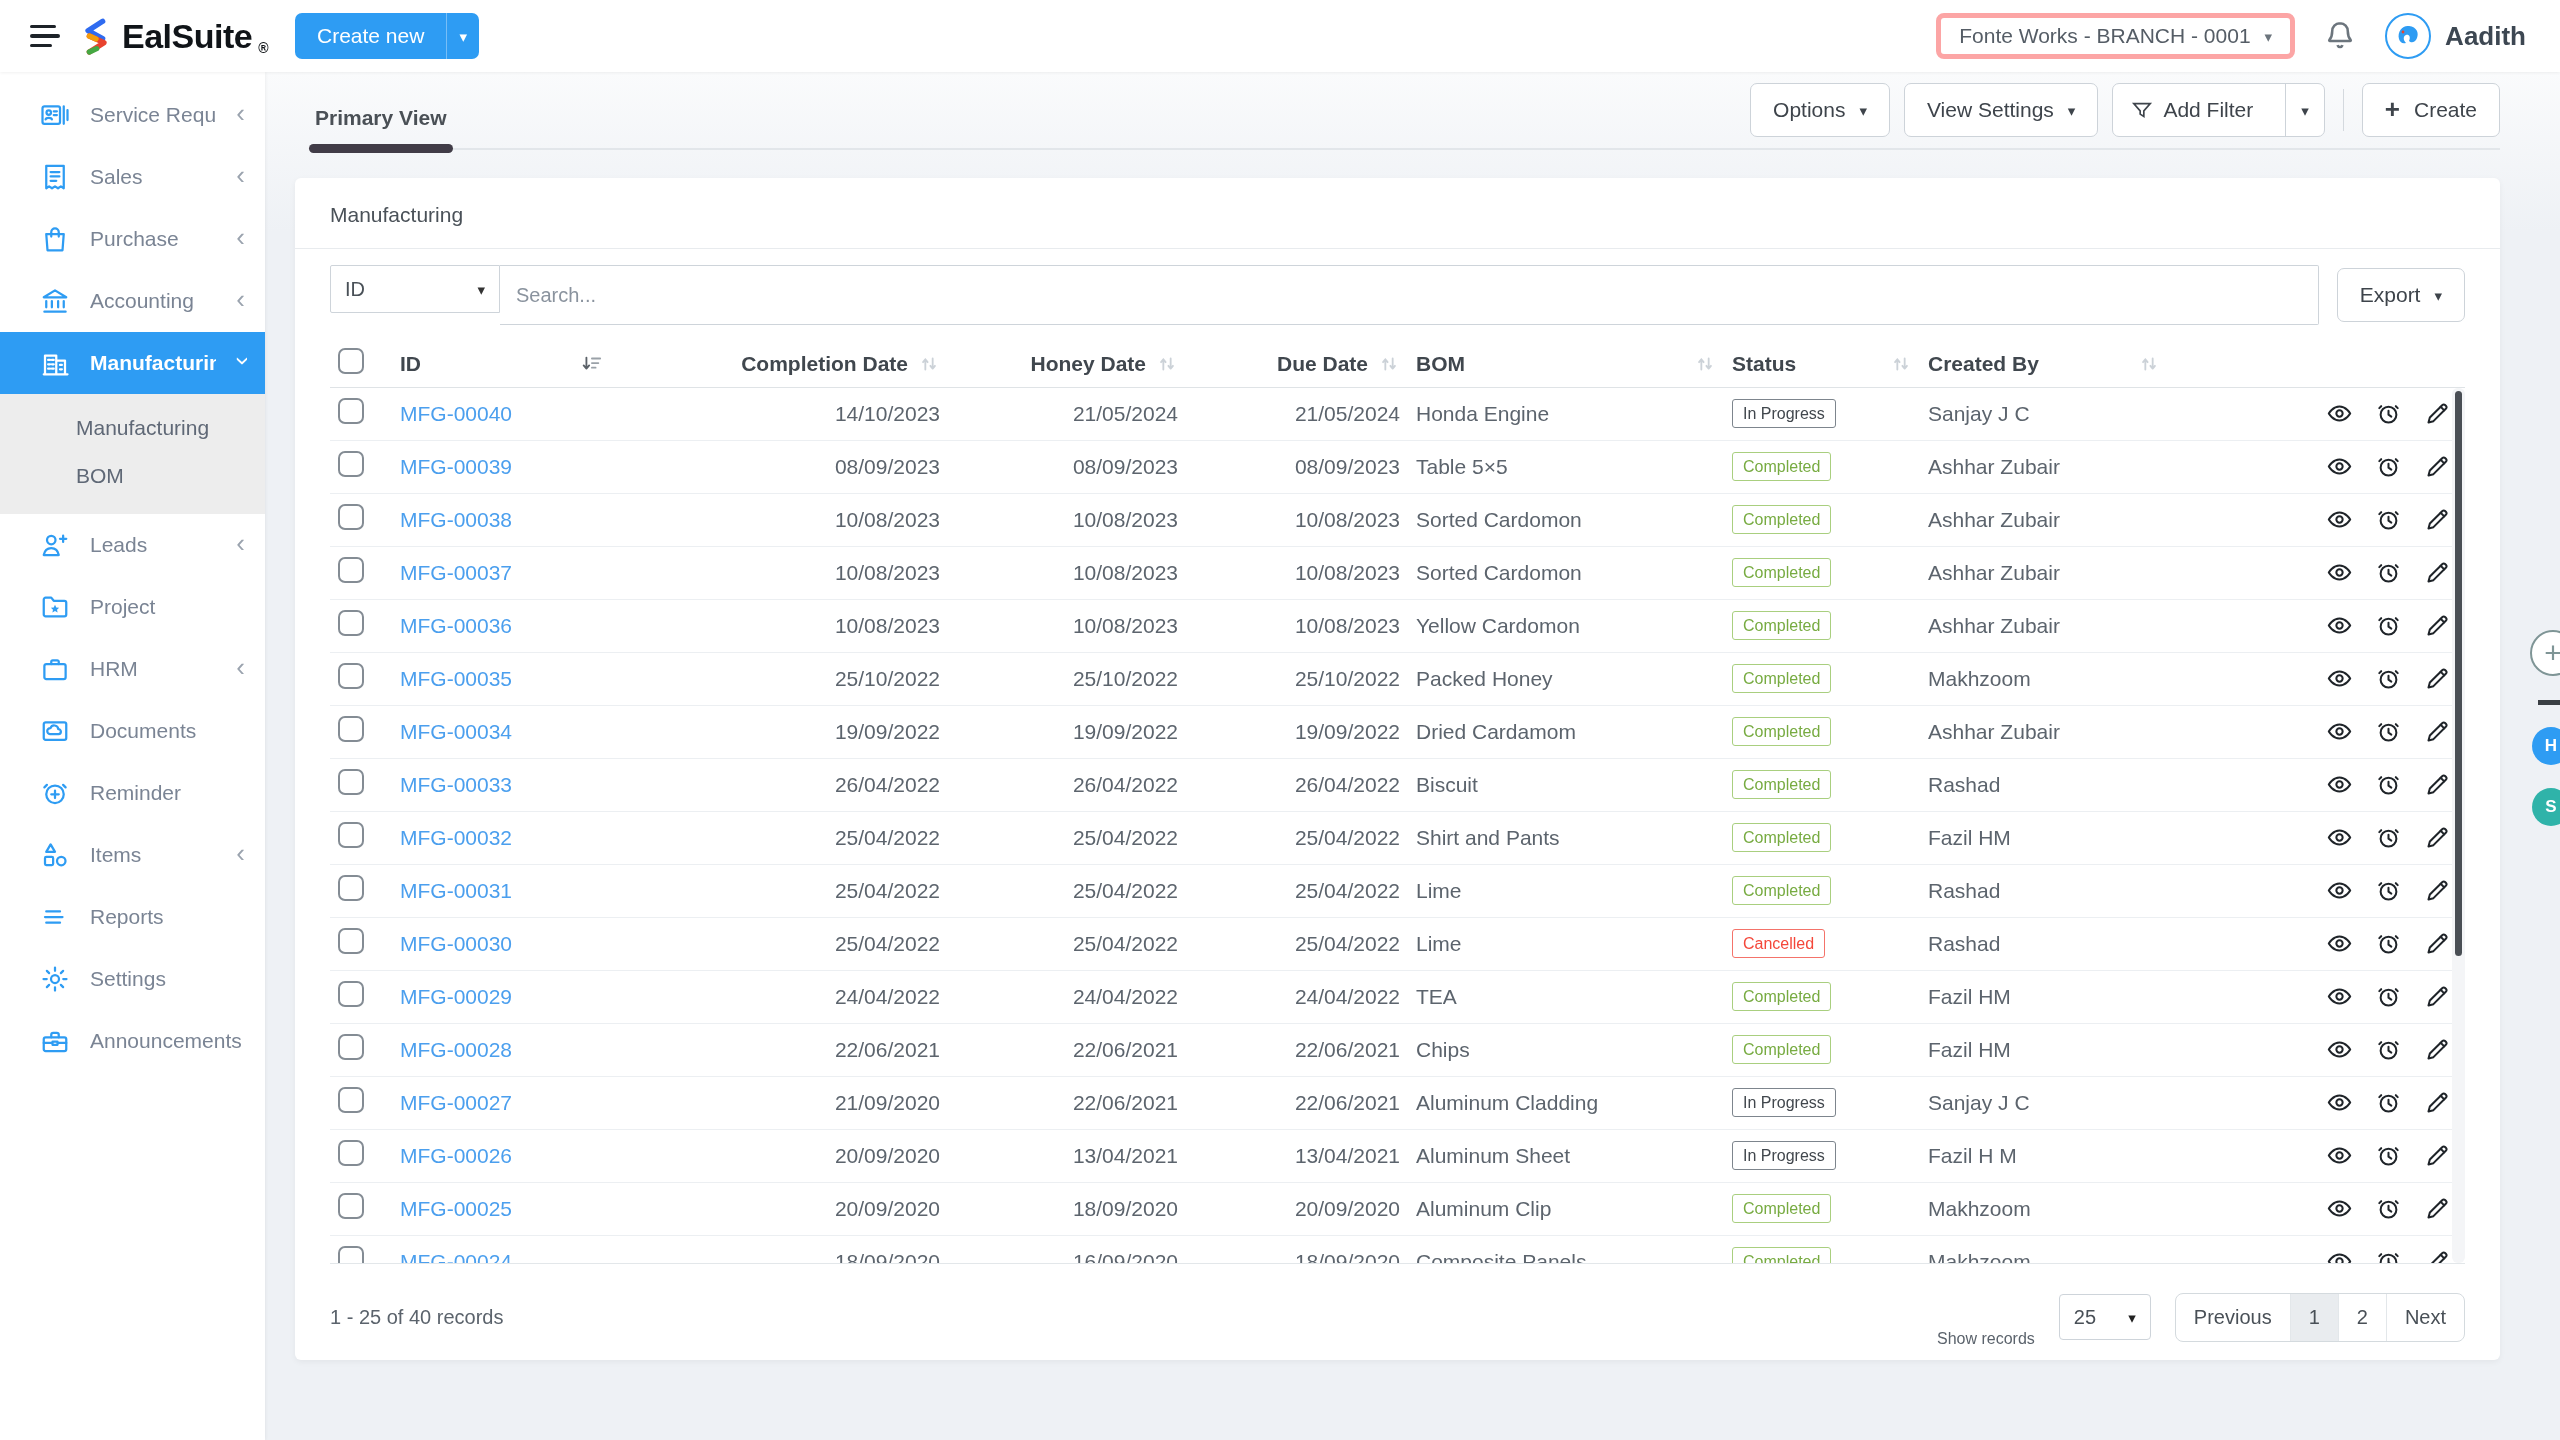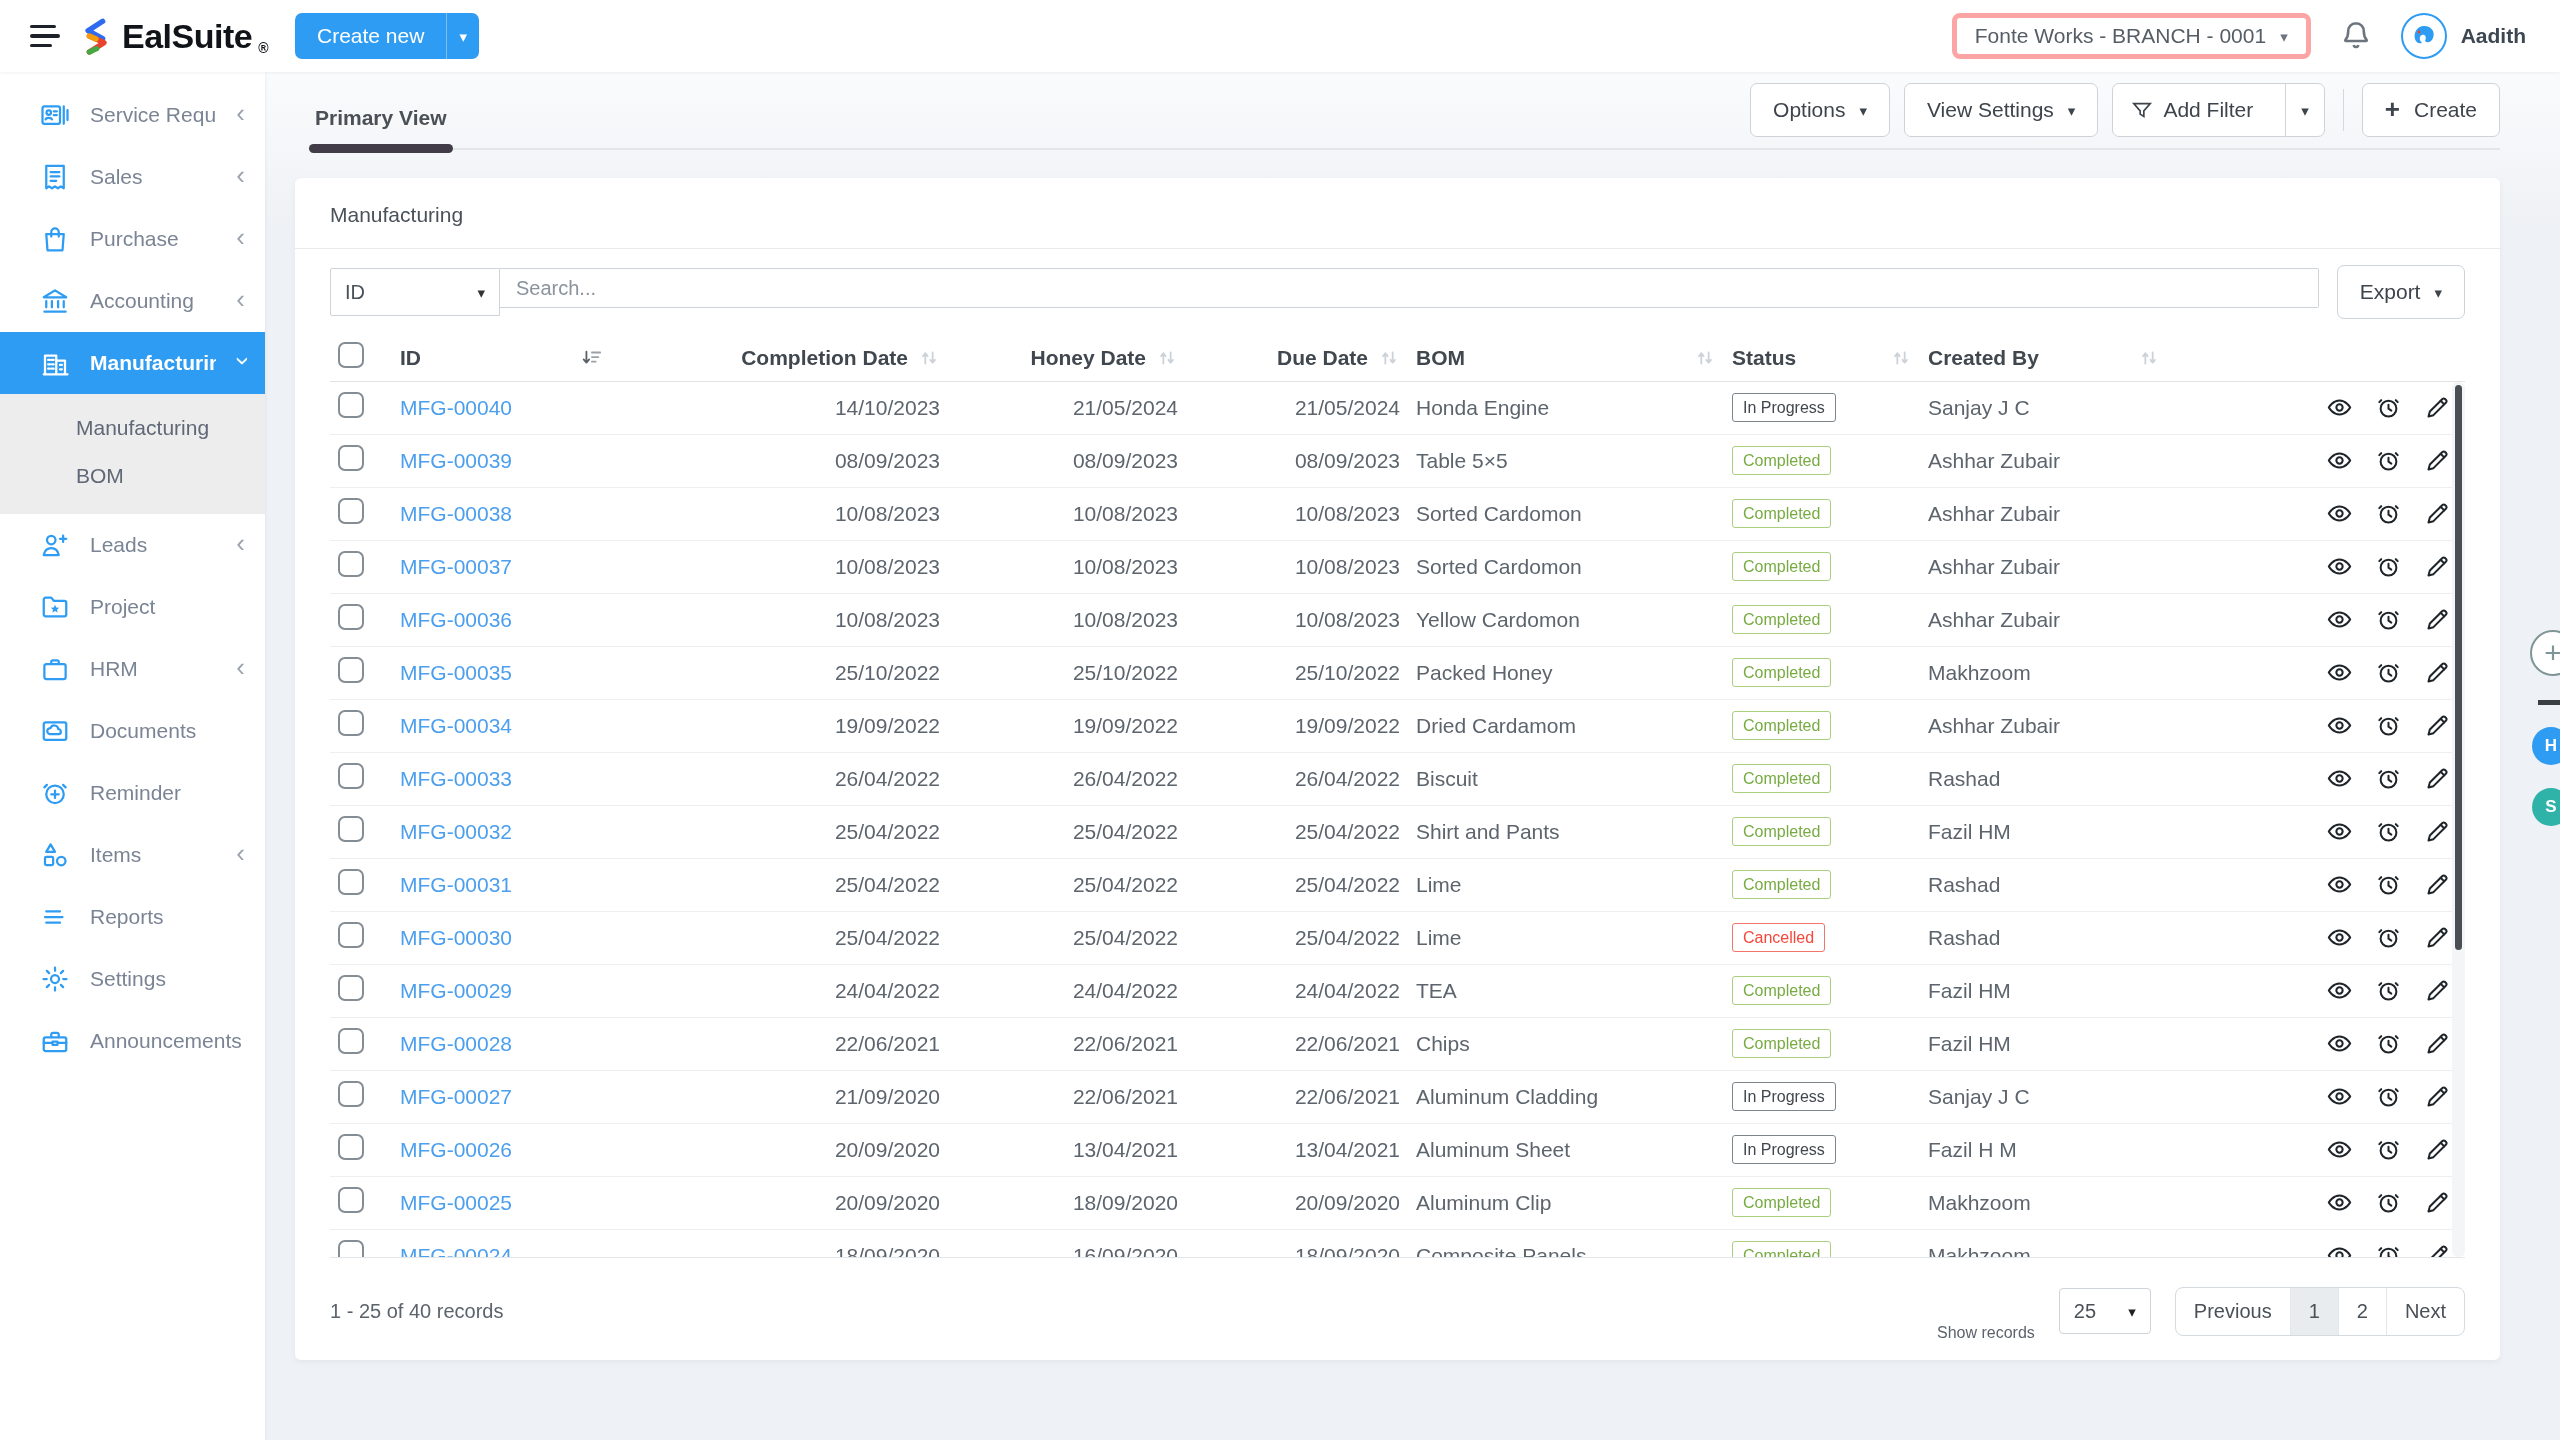--- a/index.html
+++ b/index.html
@@ -22,21 +22,21 @@
   .btn-create-new .caret-seg { padding:0 12px; height:100%; display:flex; align-items:center;
             border-left:1px solid rgba(255,255,255,.35); font-size:15px; }
   .top-right { margin-left:auto; display:flex; align-items:center; gap:28px; padding-right:34px; }
   .company-select { height:46px; border:5px solid #fca5a5; border-radius:8px; background:#fff;
             display:flex; align-items:center; gap:14px; padding:0 18px; font-size:21px; color:#555d66; cursor:pointer; }
   .caret { font-size:15px; color:#6c757d; line-height:1; }
   .bell { width:34px; height:34px; color:#6c757d; cursor:pointer; }
   .userbox { display:flex; align-items:center; gap:14px; cursor:pointer; }
   .avatar { width:46px; height:46px; border-radius:50%; border:2px solid #2e9cf3; background:#fff;
             display:flex; align-items:center; justify-content:center; overflow:hidden; }
-  .username { font-size:21px; font-weight:700; color:#3d4752; }
+  .username { font-size:26px; font-weight:700; color:#3d4752; }
 
   
   .sidebar { position:absolute; top:72px; left:0; bottom:0; width:265px; background:#fff;
              box-shadow:1px 0 3px rgba(0,0,0,.05); z-index:20; padding-top:12px; }
   .side-item { height:62px; display:flex; align-items:center; padding:0 20px 0 40px; gap:20px; cursor:pointer; }
   .side-icon { width:30px; height:30px; flex:none; color:#2e9cf3; }
   .side-icon svg { width:30px; height:30px; display:block; }
   .side-label { font-size:21px; color:#7a8494; flex:1; white-space:nowrap; overflow:hidden; }
   .side-chev { font-size:26px; color:#9aa3ae; line-height:1; transform:translateY(-2px); }
   .side-item.active { background:#2e9cf3; }
@@ -69,21 +69,21 @@
   
   .card { position:absolute; left:30px; top:106px; width:2205px; height:1182px; background:#fff;
           border-radius:6px; box-shadow:0 2px 6px rgba(0,0,0,.05); overflow:hidden; }
   .card-title { padding:25px 35px 21px; font-size:21px; color:#4a5158; border-bottom:1px solid #e8ebee; }
   .search-row { display:flex; align-items:center; padding:16px 35px; }
   .search-group { display:flex; flex:1; }
   .field-select { width:170px; height:48px; border:1px solid #ced4da; background:#fff; border-radius:2px 0 0 2px;
           display:flex; align-items:center; justify-content:space-between; padding:0 14px; font-size:20px;
           color:#495057; cursor:pointer; flex:none; }
   .field-select .caret{ color:#333; }
-  .search-input { flex:1; height:40px; border:1px solid #ced4da; border-left:none; border-radius:0 2px 2px 0;
+  .search-input { flex:1; height:60px; border:1px solid #ced4da; border-left:none; border-radius:0 2px 2px 0;
           font-size:20px; color:#495057; padding:0 16px; font-family:"Liberation Sans",sans-serif; outline:none; }
   .search-input::placeholder { color:#8a939e; }
   .btn-export { margin-left:18px; flex:none; }
 
   
   .table-wrap { margin:0 35px; height:923px; overflow:hidden; position:relative; border-bottom:1px solid #e3e7ea; }
   table { width:2135px; border-collapse:collapse; table-layout:fixed; }
   th { height:46px; border-bottom:1px solid #dfe3e6; font-size:21px; font-weight:700; color:#40474e;
        padding:0 8px; text-align:left; }
   td { height:53px; border-bottom:1px solid #eceff2; font-size:21px; color:#5c646d; padding:0 8px; }

